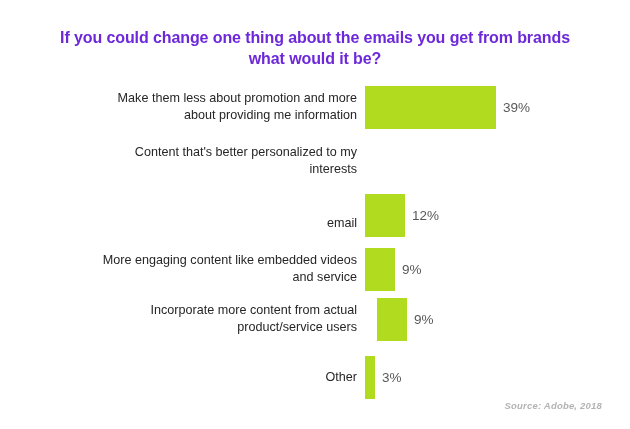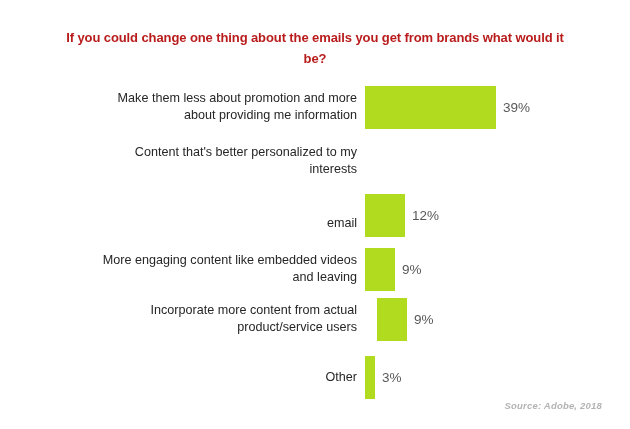--- a/index.html
+++ b/index.html
@@ -21,24 +21,24 @@
     box-sizing: border-box;
   }
 
   
   .chart-title {
     position: absolute;
     left: 60px;
     top: 27px;
     width: 510px;
     text-align: center;
-    font-size: 13px;
+    font-size: 16px;
     font-weight: bold;
     line-height: 21px;
-    color: #b91c1c;
+    color: #6d28d9;
     letter-spacing: -0.1px;
   }
 
   
   .plot {
     position: absolute;
     left: 0;
     top: 80px;
     width: 630px;
     height: 320px;
@@ -135,21 +135,21 @@
       </div>
       <div class="bar-area">
         <div class="bar" style="width:40px;"></div>
         <div class="bar-value">12%</div>
       </div>
     </div>
 
     <div class="row" style="top:162px;">
       <div class="cat-label">
         <span>More engaging content like embedded videos</span><br>
-        <span>and leaving</span>
+        <span>and service</span>
       </div>
       <div class="bar-area">
         <div class="bar" style="width:30px;"></div>
         <div class="bar-value">9%</div>
       </div>
     </div>
 
     <div class="row" style="top:212px;gap:12px;">
       <div class="cat-label">
         <span>Incorporate more content from actual</span><br>

